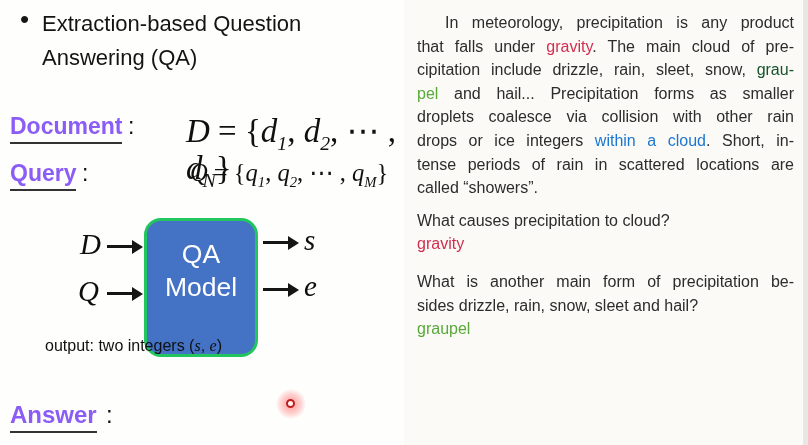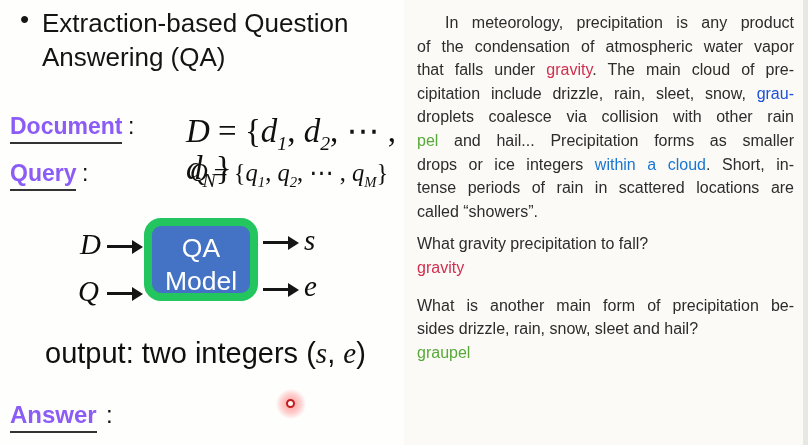--- a/index.html
+++ b/index.html
@@ -3,46 +3,46 @@
 <meta charset="utf-8">
 <style>
   html,body{margin:0;padding:0;background:#888;}
   .slide{position:relative;width:808px;height:445px;background:#fefefd;overflow:hidden;
          font-family:"Liberation Sans","DejaVu Sans",sans-serif;color:#1c1c1c;}
   .right-bg{position:absolute;left:404px;top:0;width:399px;height:445px;background:#fbfaf6;}
   .edge-strip{position:absolute;right:0;top:0;width:5px;height:445px;background:#e7e7e4;}
 
   
   .bullet{position:absolute;left:20px;top:4px;font-size:26px;color:#161616;}
-  .title{position:absolute;left:42px;top:7px;width:322px;font-size:26px;line-height:33.5px;color:#141414;}
+  .title{position:absolute;left:42px;top:7px;width:322px;font-size:22px;line-height:33.5px;color:#141414;}
 
   .defrow{position:absolute;left:0;width:404px;height:36px;}
   .deflabel{position:absolute;left:10px;top:3px;font-size:23px;font-weight:700;color:#8b5cf6;
             border-bottom:2.5px solid #333;padding-bottom:2px;}
   .colon-abs{position:absolute;font-size:23px;color:#111;top:3px;}
 
   .formula{font-family:"Liberation Serif","DejaVu Serif",serif;color:#101010;}
   .formula span{font-style:normal;}
   .formula .mi, .mi{font-family:"Liberation Serif","DejaVu Serif",serif;font-style:italic;}
   .formula .fs{font-family:"Liberation Sans","DejaVu Sans",sans-serif;}
   sub{font-size:.6em;line-height:0;}
 
   .doc-formula{position:absolute;left:186px;top:1px;font-size:33px;}
   .qry-formula{position:absolute;left:190px;top:1px;font-size:24.5px;}
 
   
-  .qa-box{position:absolute;left:144px;top:218px;width:114px;height:83px;background:#4472c4;
-          border:8px solid #22c55e;border-radius:17px;box-sizing:border-box;text-align:center;
-          color:#fff;font-size:26.5px;line-height:33px;padding-top:6px;}
+  .qa-box{position:absolute;left:144px;top:218px;width:114px;height:139px;background:#4472c4;
+          border:3px solid #22c55e;border-radius:17px;box-sizing:border-box;text-align:center;
+          color:#fff;font-size:26.5px;line-height:33px;padding-top:17px;}
   .io-label{position:absolute;font-size:29px;color:#0d0d0d;}
   .harrow{position:absolute;height:3.2px;background:#151515;}
   .harrow::after{content:'';position:absolute;right:-10px;top:-5.4px;width:0;height:0;
                  border-left:11px solid #151515;border-top:7px solid transparent;border-bottom:7px solid transparent;}
 
-  .output-caption{position:absolute;left:45px;top:337px;font-size:29px;color:#101010;}
+  .output-caption{position:absolute;left:45px;top:337px;font-size:16px;color:#101010;}
 
   
   .laser{position:absolute;left:276px;top:389px;width:30px;height:30px;border-radius:50%;
          background:radial-gradient(circle,rgba(255,70,70,.55) 0%,rgba(255,90,90,.28) 45%,rgba(255,120,120,0) 72%);}
   .laser-ring{position:absolute;left:10px;top:10px;width:9px;height:9px;border-radius:50%;
               border:2.6px solid #c21d1d;background:#fff2f0;box-sizing:border-box;}
 
   
   .rightcol{position:absolute;left:417px;top:11px;width:377px;color:#2c2c2c;}
   .tline{line-height:23.6px;font-size:16px;min-height:23.6px;}
@@ -95,33 +95,32 @@
 
   </div>
 
   <div class="laser">
     <div class="laser-ring"></div>
   </div>
 
   <div class="rightcol">
     <div>
         <div class="tline just ind"><span>In meteorology, precipitation is any product</span></div>
-        <div class="tline just"><span>of the condensation of atmospheric water vapor</span></div>
         <div class="tline just"><span>that falls under </span><span style="color: rgb(208, 47, 79);">gravity</span><span>. The main cloud of pre-</span></div>
-        <div class="tline just"><span>cipitation include drizzle, rain, sleet, snow, </span><span style="color: #1d4ed8;">grau-</span></div>
+        <div class="tline just"><span>cipitation include drizzle, rain, sleet, snow, </span><span style="color: #14532d;">grau-</span></div>
+        <div class="tline just"><span style="color: rgb(88, 169, 58);">pel</span><span> and hail...  Precipitation forms as smaller</span></div>
         <div class="tline just"><span>droplets coalesce via collision with other rain</span></div>
-        <div class="tline just"><span style="color: rgb(88, 169, 58);">pel</span><span> and hail...  Precipitation forms as smaller</span></div>
         <div class="tline just"><span>drops or ice integers </span><span style="color: rgb(27, 118, 209);">within a cloud</span><span>. Short, in-</span></div>
         <div class="tline just"><span>tense periods of rain in scattered locations are</span></div>
         <div class="tline"><span>called “showers”.</span></div>
       </div>
 
     <div class="qa-block1">
       <div>
-          <div class="tline"><span>What gravity precipitation to fall?</span></div>
+          <div class="tline"><span>What causes precipitation to cloud?</span></div>
         </div>
       <div class="tline">
         <span style="color: rgb(208, 47, 79);">gravity</span>
       </div>
     </div>
 
     <div class="qa-block2">
       <div>
           <div class="tline just"><span>What is another main form of precipitation be-</span></div>
           <div class="tline"><span>sides drizzle, rain, snow, sleet and hail?</span></div>

